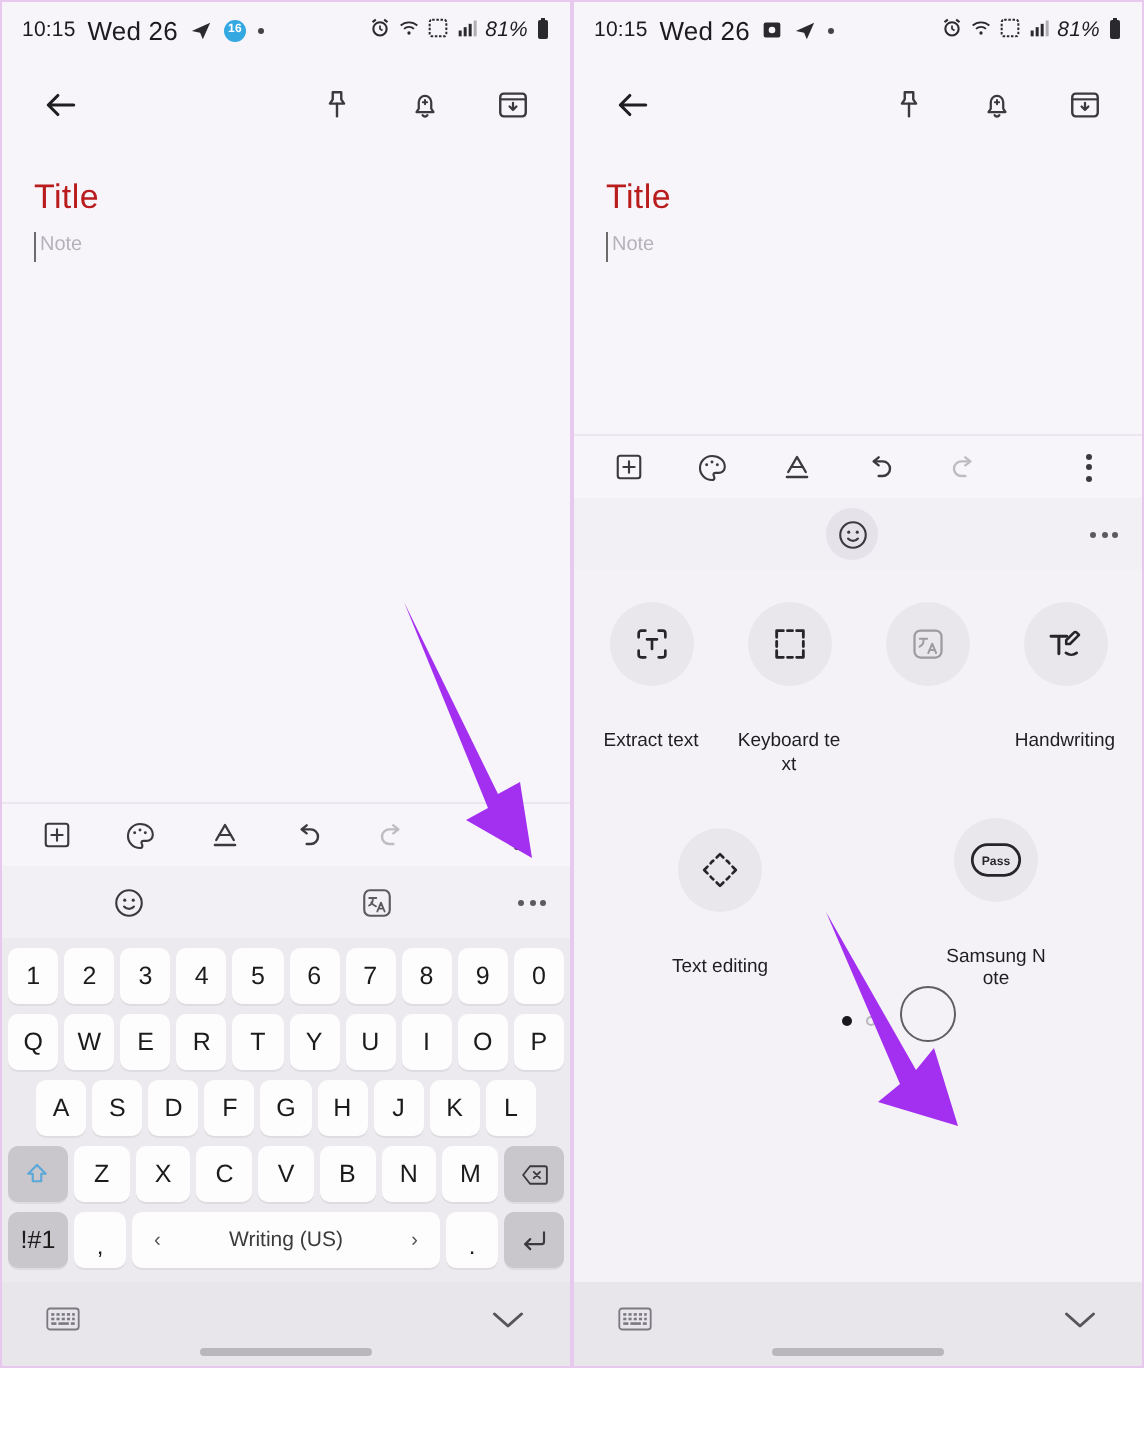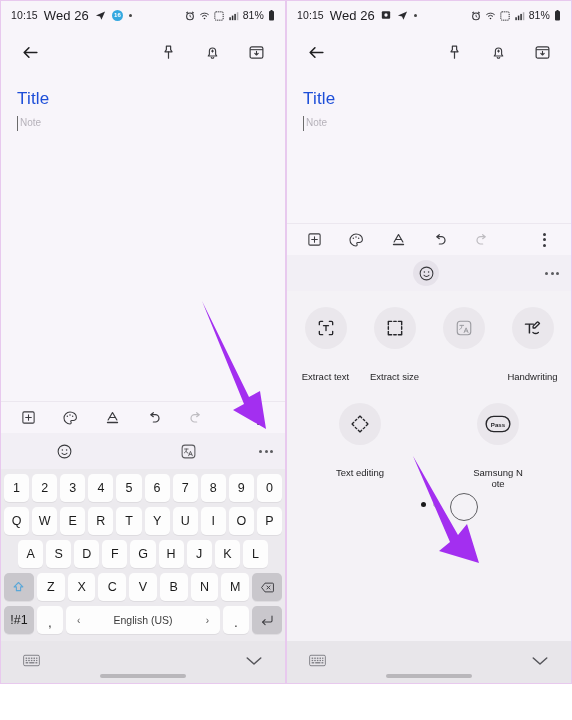--- a/index.html
+++ b/index.html
@@ -30,21 +30,21 @@
     height: 28px;
     flex: 0 0 28px;
     display: flex;
     align-items: center;
     padding: 0 10px;
     font-size: 10.5px;
     color: #1c1b1f;
     letter-spacing: .1px;
   }
   .sb-left { display: flex; align-items: center; gap: 6px; }
-  .sb-right { display: flex; align-items: flex-end; gap: 4px; margin-left: auto; }
+  .sb-right { display: flex; align-items: flex-start; gap: 4px; margin-left: auto; font-style: italic; }
   .sb-time { font-size: 10.5px; }
   .sb-date { font-size: 13px; }
   .sb-batt { font-size: 10.5px; }
   .ic { display: inline-block; line-height: 0; }
   .tg-badge {
     width: 11px; height: 11px; border-radius: 50%;
     background: #34a8e0; color: #fff; font-size: 6px;
     display: inline-flex; align-items: center; justify-content: center;
     font-weight: bold;
   }
@@ -55,21 +55,21 @@
     height: 46px; flex: 0 0 46px;
     display: flex; align-items: center;
     padding: 0 14px;
   }
   .appbar .spacer { flex: 1; }
   .appbar-ic { width: 30px; display: flex; justify-content: center; align-items:center; }
   .appbar-ic + .appbar-ic { margin-left: 14px; }
 
   
   .note-area { flex: 1; padding: 14px 16px 0 16px; min-height: 0; }
-  .note-title { font-size: 17px; color: #1d4ed8; font-weight: 400; letter-spacing: .2px; }
+  .note-title { font-size: 17px; color: #b91c1c; font-weight: 400; letter-spacing: .2px; }
   .note-body {
     margin-top: 8px; font-size: 10px; color: #b6b2ba;
     position: relative; padding-left: 3px;
   }
   .caret {
     position: absolute; left: 0; top: -1px;
     width: 1px; height: 15px; background: #6b6b6b;
   }
 
   
@@ -402,21 +402,21 @@
               <path d="M8 5h12a1.5 1.5 0 0 1 1.5 1.5v11A1.5 1.5 0 0 1 20 19H8L2.5 12 8 5z" fill="none" stroke="#3a3a3e" stroke-width="1.5" stroke-linejoin="round"></path>
               <path d="M11 9.5l5 5m0-5l-5 5" stroke="#3a3a3e" stroke-width="1.5" stroke-linecap="round"></path>
             </svg>
         </div>
       </div>
       <div class="krow">
         <div class="key fn">!#1</div>
         <div class="key comma">,</div>
         <div class="key space">
           <span class="chev">‹</span>
-          <span class="lang">English (US)</span>
+          <span class="lang">Writing (US)</span>
           <span class="chev">›</span>
         </div>
         <div class="key period">.</div>
         <div class="key fn">
           <svg width="16" height="15" viewBox="0 0 24 24">
               <path d="M20 5v7.5a2 2 0 0 1-2 2H5" stroke="#3a3a3e" stroke-width="1.7" fill="none" stroke-linecap="round"></path>
               <path d="M9 10.5l-4 4 4 4" stroke="#3a3a3e" stroke-width="1.7" fill="none" stroke-linecap="round" stroke-linejoin="round"></path>
             </svg>
         </div>
       </div>
@@ -626,21 +626,21 @@
           </span>
           <span class="feat-lb">Extract text</span>
         </div>
         <div class="feat">
           <span class="feat-ic">
             <svg width="20" height="20" viewBox="0 0 24 24">
                 <path d="M4 8V4h4M16 4h4v4M20 16v4h-4M8 20H4v-4" stroke="#26262a" stroke-width="1.7" fill="none" stroke-linecap="round" stroke-linejoin="round"></path>
                 <path d="M4 10.5v3M20 10.5v3M10.5 4h3M10.5 20h3" stroke="#26262a" stroke-width="1.7" stroke-linecap="round"></path>
               </svg>
           </span>
-          <span class="feat-lb">Extract size</span>
+          <span class="feat-lb">Keyboard text</span>
         </div>
         <div class="feat">
           <span class="feat-ic">
             <svg width="18" height="18" viewBox="0 0 24 24">
                 <rect x="3" y="3" width="18" height="18" rx="4" fill="none" stroke="#9b9ba0" stroke-width="1.5"></rect>
                 <path d="M6.5 8.5h5M9 8.5v1.2c0 2-1 3.3-2.6 4.1" stroke="#9b9ba0" stroke-width="1.3" fill="none" stroke-linecap="round"></path>
                 <path d="M12.2 18l2.6-6.2L17.4 18M13.3 16h3.2" stroke="#9b9ba0" stroke-width="1.3" fill="none" stroke-linecap="round" stroke-linejoin="round"></path>
               </svg>
           </span>
           <span class="feat-lb"></span>
@@ -650,21 +650,21 @@
             <svg width="21" height="21" viewBox="0 0 24 24">
                 <path d="M4 7h9M8.5 7v10" stroke="#26262a" stroke-width="1.7" fill="none" stroke-linecap="round"></path>
                 <path d="M20 6.2l-1.3-1.3a1.1 1.1 0 0 0-1.6 0l-4.4 4.4v2.1h2.1l5.2-5.2z" fill="none" stroke="#26262a" stroke-width="1.5" stroke-linejoin="round"></path>
                 <path d="M12.5 16.5c1.8 1.4 4.4 1.4 6.2 0" stroke="#26262a" stroke-width="1.5" fill="none" stroke-linecap="round"></path>
               </svg>
           </span>
           <span class="feat-lb">Handwriting</span>
         </div>
       </div>
 
-      <div class="featgrid" style="margin-top:14px;">
+      <div class="featgrid" style="margin-top:14px;align-items:center;">
         <div class="feat">
           <span class="feat-ic">
             <svg width="20" height="20" viewBox="0 0 24 24">
                 <path d="M10 4.5l2-2 2 2M10 19.5l2 2 2-2M4.5 10l-2 2 2 2M19.5 10l2 2-2 2" stroke="#26262a" stroke-width="1.6" fill="none" stroke-linecap="round" stroke-linejoin="round"></path>
                 <path d="M8 6.4A6.6 6.6 0 0 0 6.4 8M17.6 8A6.6 6.6 0 0 0 16 6.4M16 17.6a6.6 6.6 0 0 0 1.6-1.6M6.4 16A6.6 6.6 0 0 0 8 17.6" stroke="#26262a" stroke-width="1.6" fill="none" stroke-linecap="round"></path>
               </svg>
           </span>
           <span class="feat-lb">Text editing</span>
         </div>
         <div class="feat">

